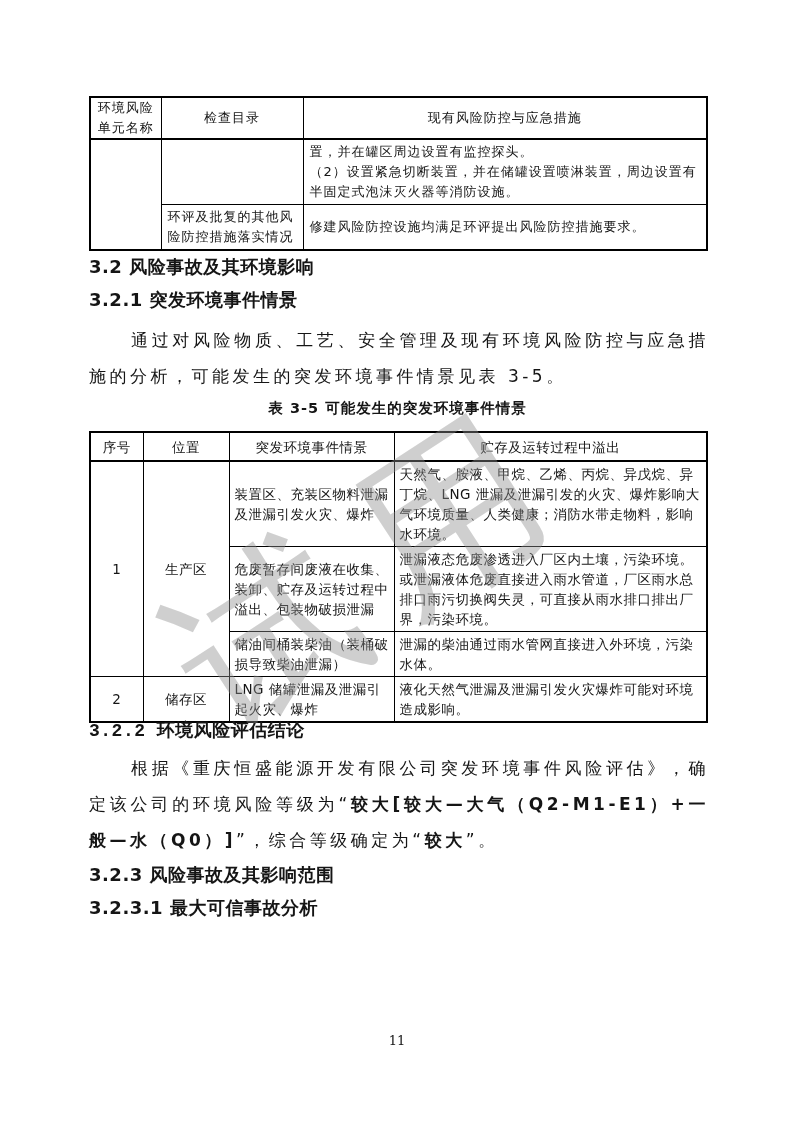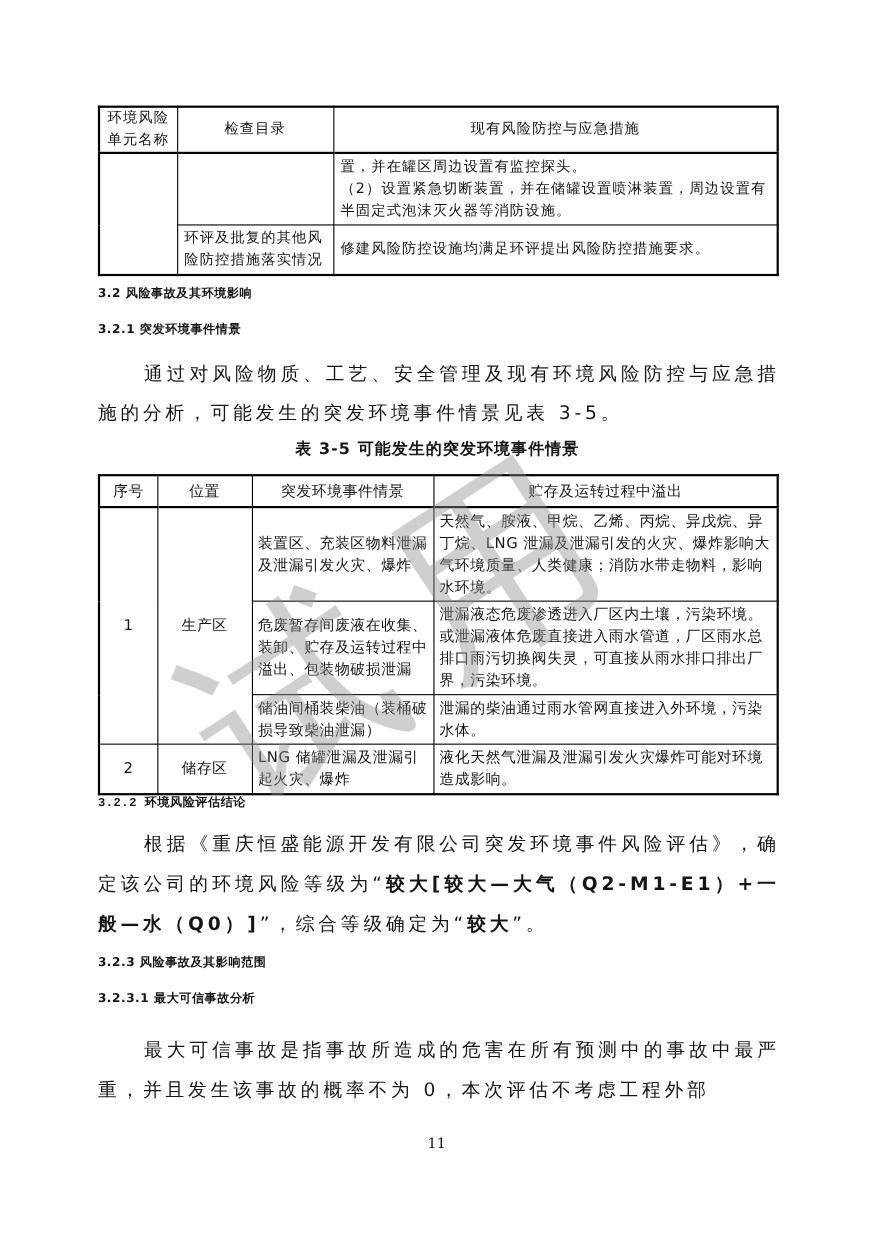--- a/index.html
+++ b/index.html
@@ -23,21 +23,21 @@
   .prelines { white-space:pre-line; }
 
   .t35 { left:89px; top:431px; width:617px; font-size:13.5px; line-height:20px; letter-spacing:0.5px; }
   .t35 table { width:617px; border:2px solid #000; }
   .t35 th { text-align:center; border-bottom:2px solid #000; height:29px; }
   .t35 td { padding:2px 5px; text-align:left;margin-top:30px; }
   .t35 .c-center { text-align:center; }
 
   
   .h2 {
-    left:89px; font-size:11px; font-weight:bold; letter-spacing:0.5px;
+    left:89px; font-size:18px; font-weight:bold; letter-spacing:0.5px;
     line-height:22px; white-space:nowrap;
   }
   .para {
     left:89px; width:620px; font-size:17px; line-height:36px;
     letter-spacing:3.5px; text-align:justify; text-indent:42px;
   }
   .caption {
     left:89px; width:617px; text-align:center; font-weight:bold;
     font-size:14.5px; letter-spacing:1px;
   }
@@ -136,17 +136,16 @@
     </tbody>
       </table>
   </div>
 
   <div class="abs h2" style="top:720px;font-family:Liberation Mono, monospace;">3.2.2 环境风险评估结论</div>
 
   <p class="abs para" style="top:750px;"><span>根据《重庆恒盛能源开发有限公司突发环境事件风险评估》，确定该公司的环境风险等级为“</span><span class="bold">较大[较大—大气（Q2-M1-E1）+一般—水（Q0）]</span><span>”，综合等级确定为“</span><span class="bold">较大</span><span>”。</span></p>
 
   <div class="abs h2" style="top:864px;">3.2.3 风险事故及其影响范围</div>
   <div class="abs h2" style="top:897px;">3.2.3.1 最大可信事故分析</div>
-  <p class="abs para" style="top:937px;">最大可信事故是指事故所造成的危害在所有预测中的事故中最严重，并且发生该事故的概率不为 0，本次评估不考虑工程外部</p>
 
   <div class="abs pagenum">11</div>
 
 </div>
 
 </body></html>

